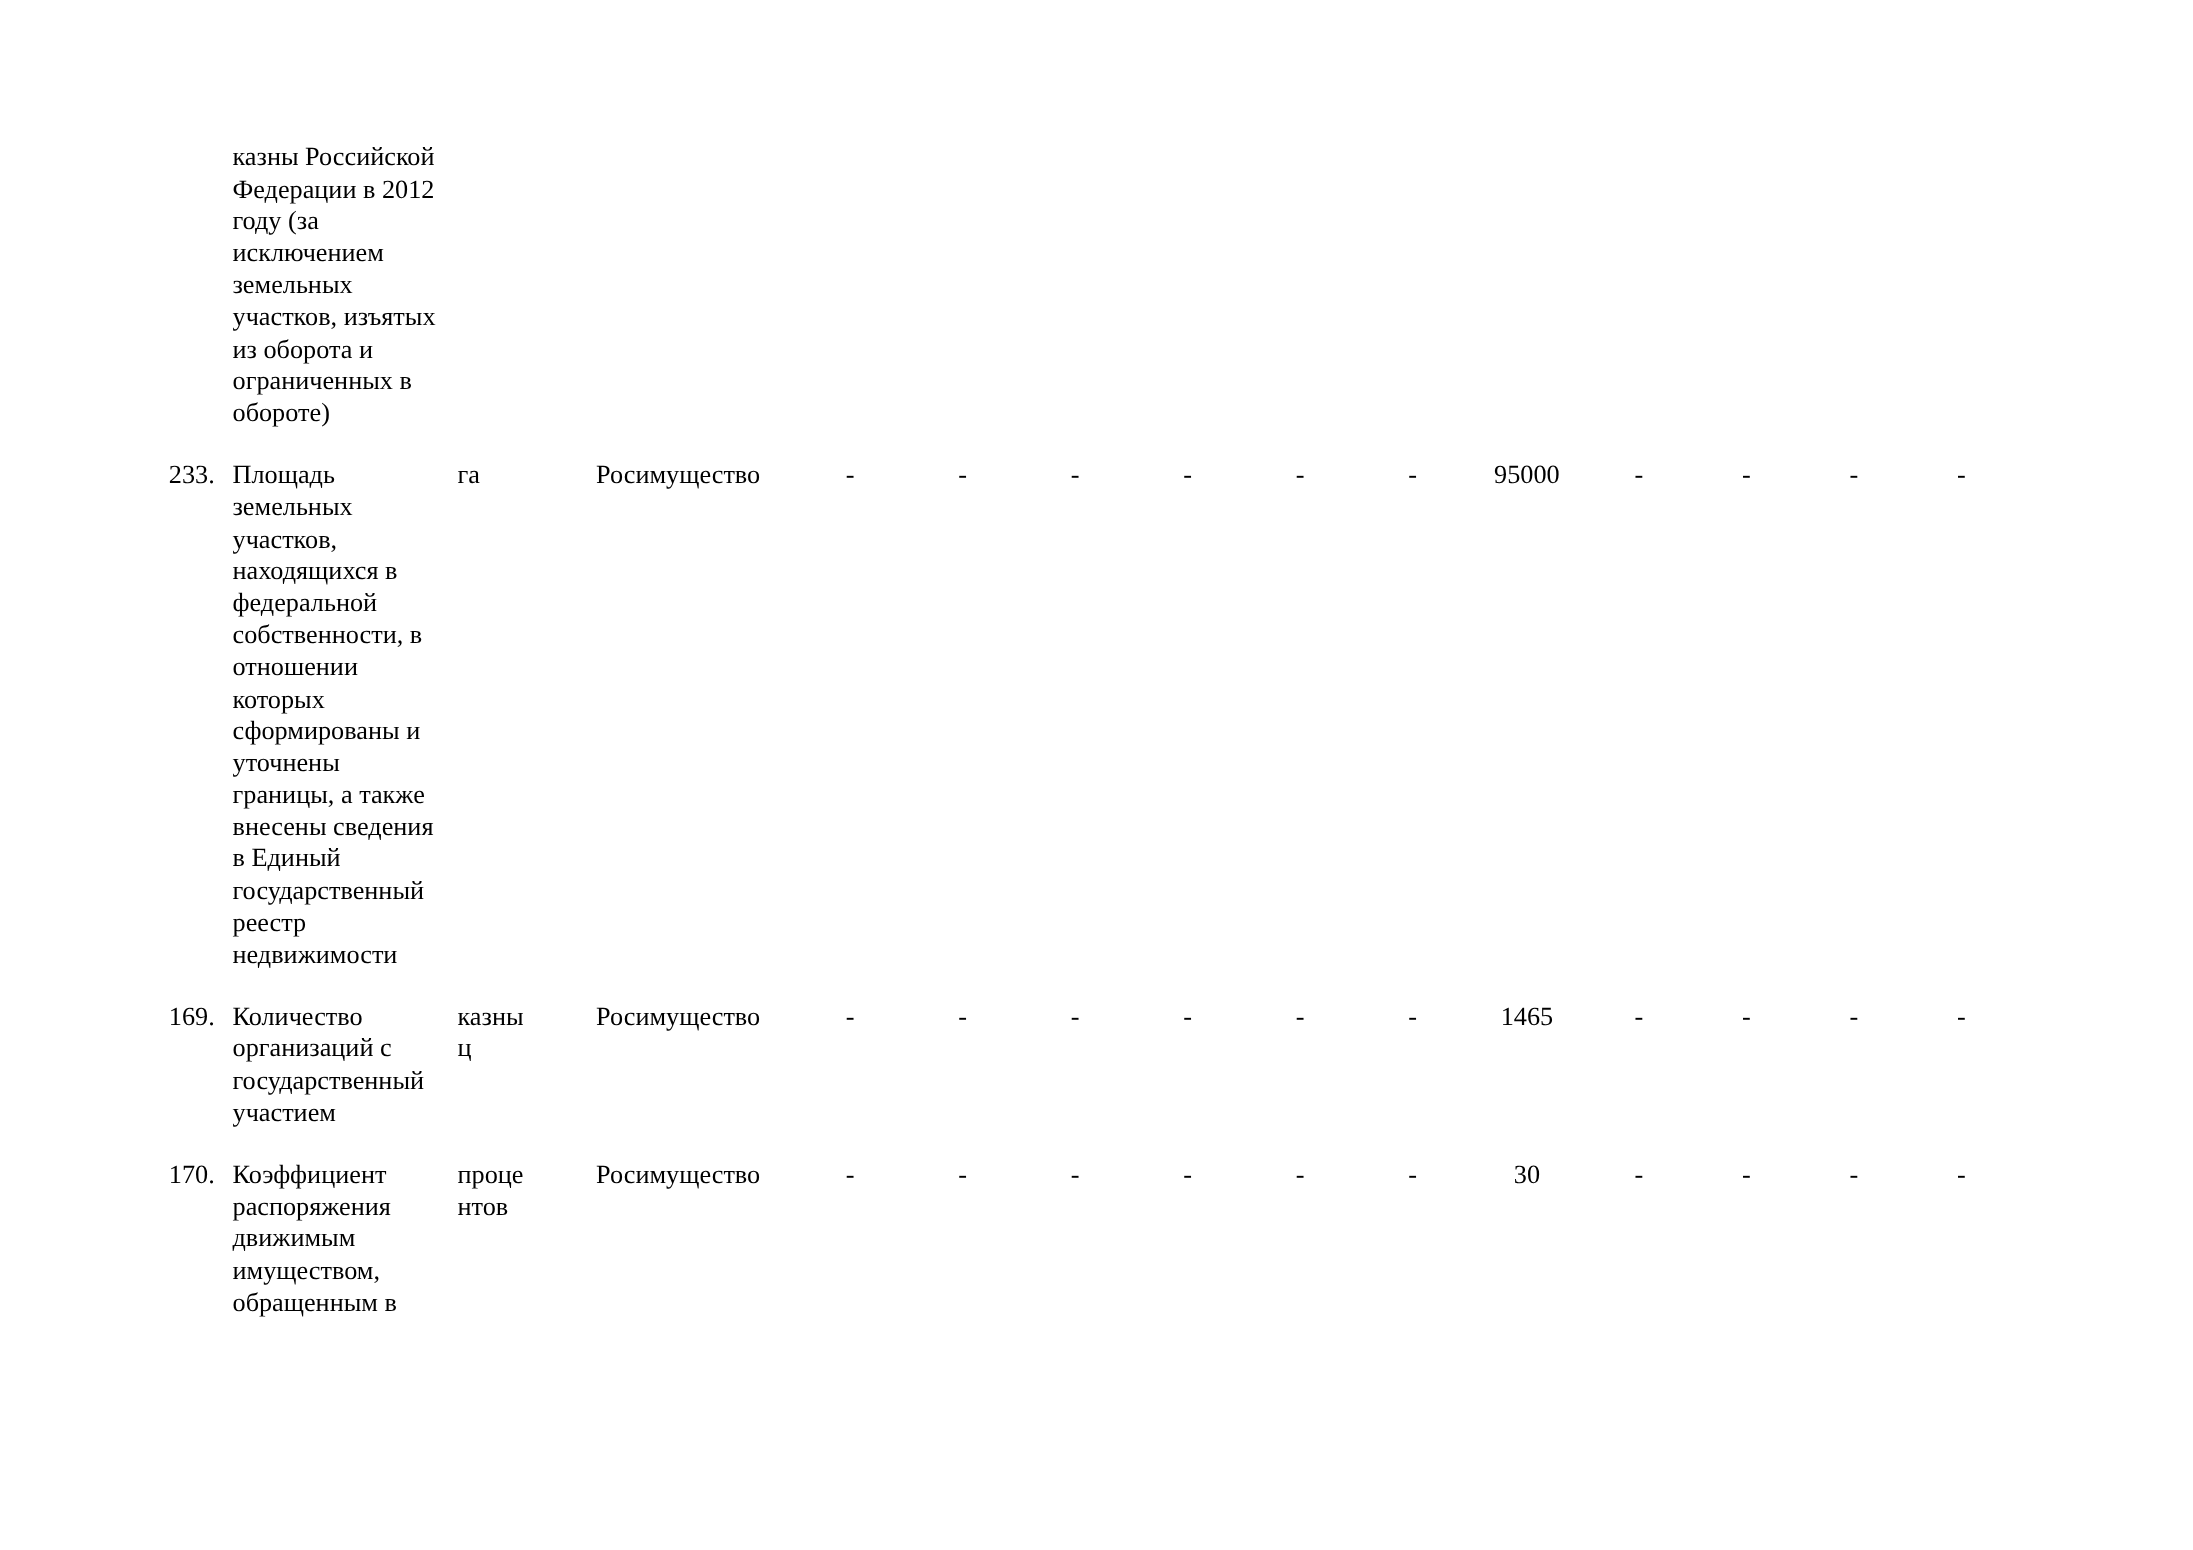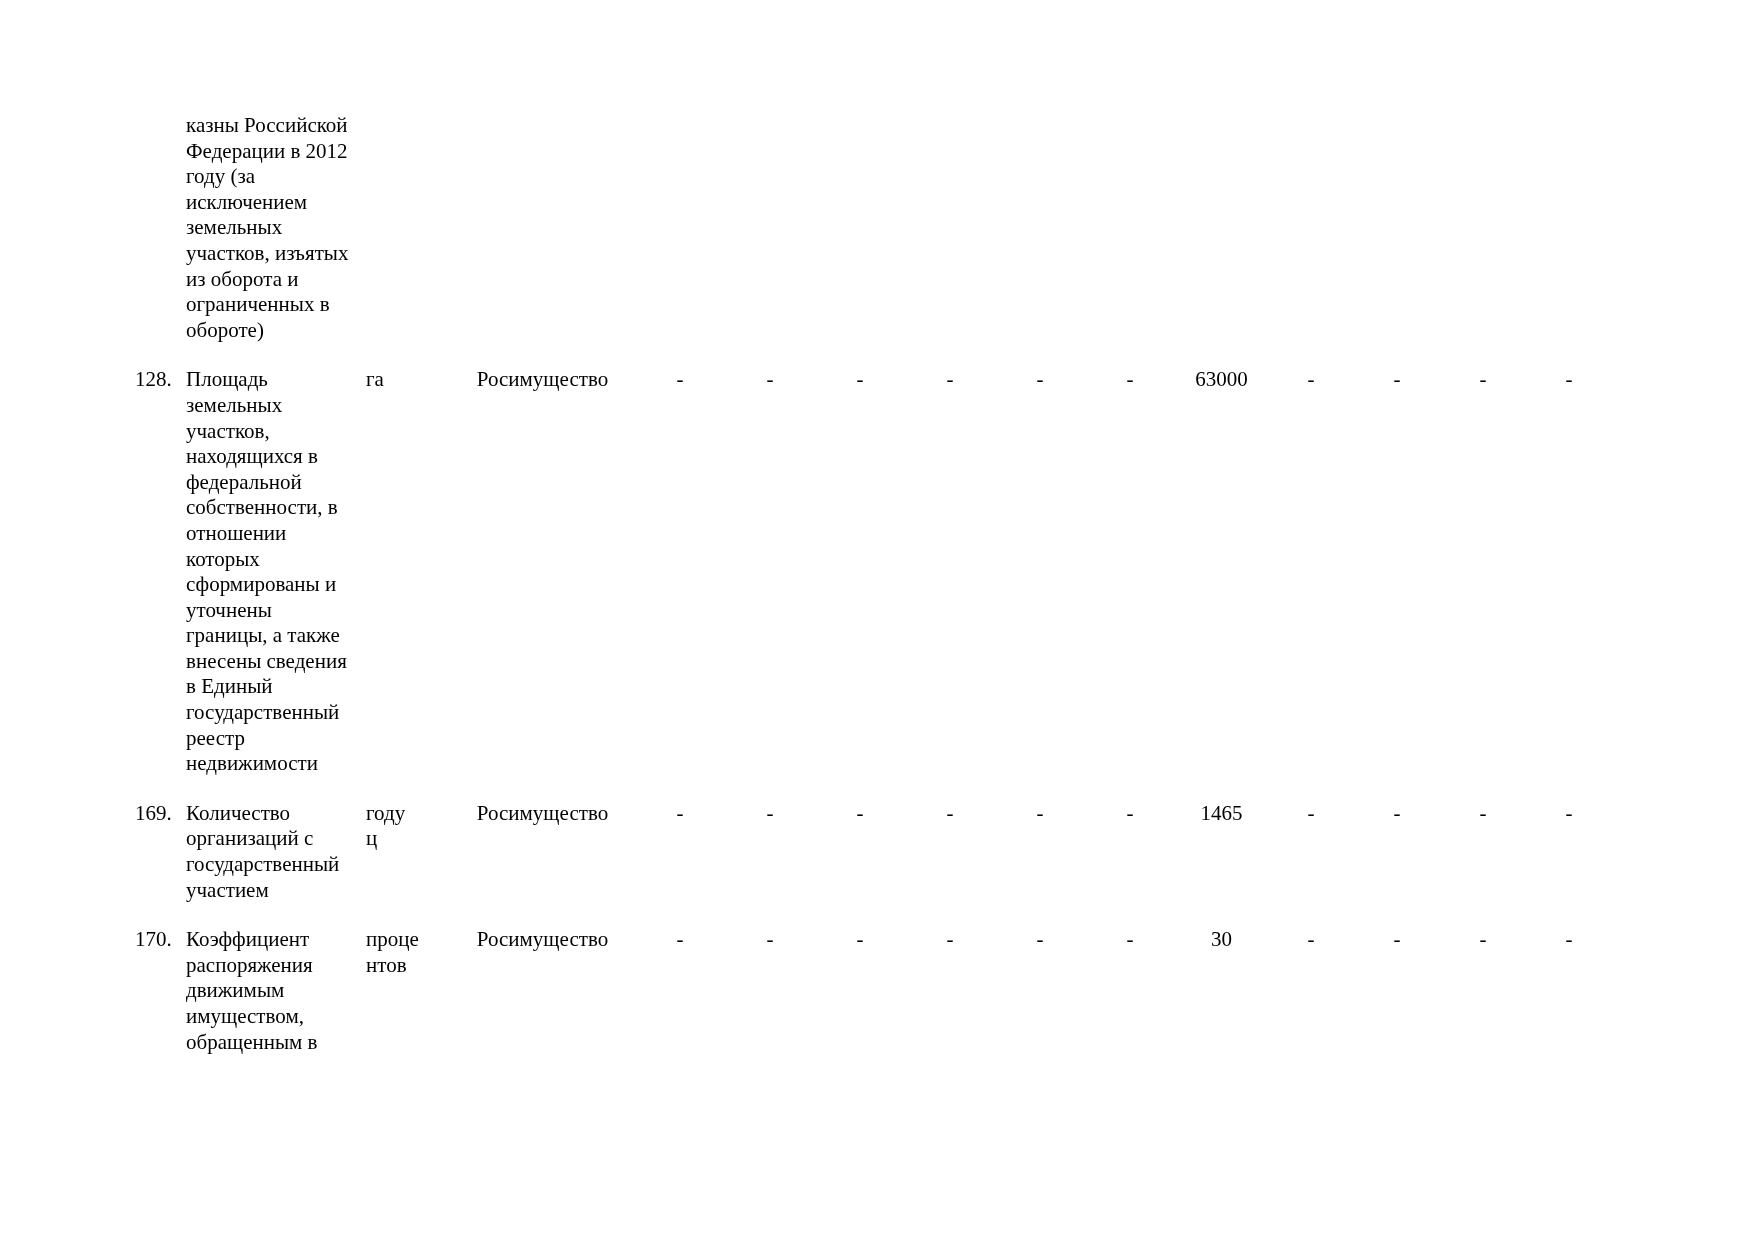--- a/index.html
+++ b/index.html
@@ -73,21 +73,21 @@
 исключением
 земельных
 участков, изъятых
 из оборота и
 ограниченных в
 обороте)</td>
         <td colspan="13"></td>
       </tr>
 
       <tr>
-        <td class="c-num">128.</td>
+        <td class="c-num">233.</td>
         <td class="c-name">Площадь
 земельных
 участков,
 находящихся в
 федеральной
 собственности, в
 отношении
 которых
 сформированы и
 уточнены
@@ -98,34 +98,34 @@
 реестр
 недвижимости</td>
         <td class="c-unit">га</td>
         <td class="c-agency">Росимущество</td>
         <td class="c-dash">-</td>
         <td class="c-dash">-</td>
         <td class="c-dash">-</td>
         <td class="c-dash">-</td>
         <td class="c-dash">-</td>
         <td class="c-dash">-</td>
-        <td class="c-val">63000</td>
+        <td class="c-val">95000</td>
         <td class="c-dash">-</td>
         <td class="c-dash">-</td>
         <td class="c-dash">-</td>
         <td class="c-dash">-</td>
       </tr>
 
       <tr>
         <td class="c-num">169.</td>
         <td class="c-name">Количество
 организаций с
 государственный
 участием</td>
-        <td class="c-unit">году
+        <td class="c-unit">казны
 ц</td>
         <td class="c-agency">Росимущество</td>
         <td class="c-dash">-</td>
         <td class="c-dash">-</td>
         <td class="c-dash">-</td>
         <td class="c-dash">-</td>
         <td class="c-dash">-</td>
         <td class="c-dash">-</td>
         <td class="c-val">1465</td>
         <td class="c-dash">-</td>

